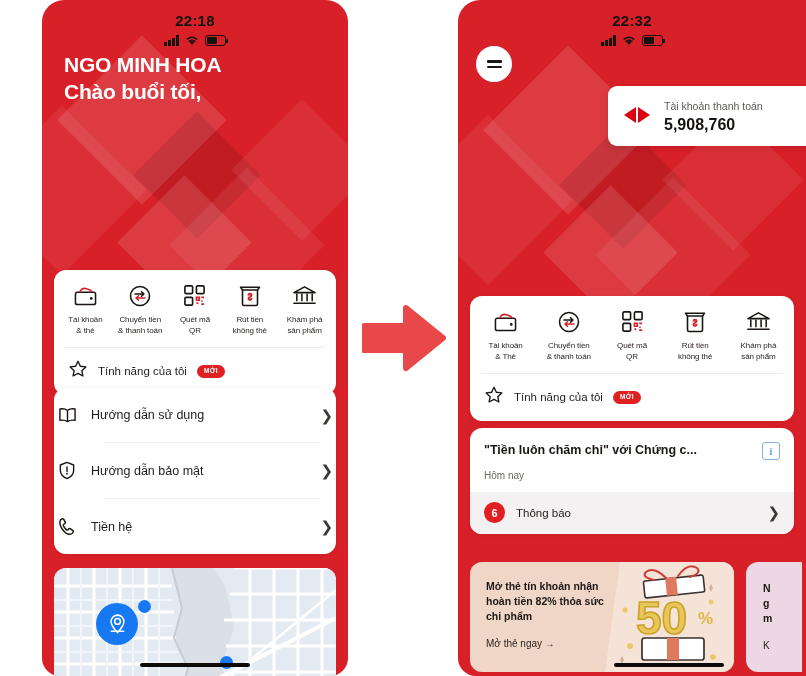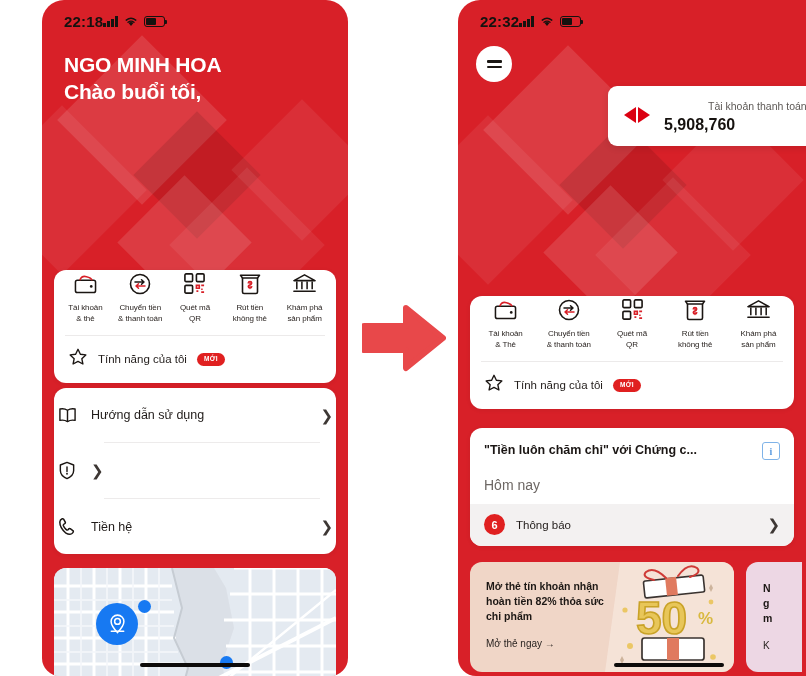--- a/index.html
+++ b/index.html
@@ -46,28 +46,29 @@
     position: absolute;
     transform: rotate(45deg);
     background: rgba(255,255,255,0.07);
   }
   .dia.dark { background: rgba(0,0,0,0.10); }
   .dia.mid  { background: rgba(255,255,255,0.12); }
 
   
   .statusbar {
     position: absolute;
-    left: 0; right: 0; top: 4px;
+    left: 0; right: 0; top: 12px;
     height: 34px;
     display: flex;
     align-items: center;
-    justify-content: flex-start;
+    justify-content: space-between;
     padding: 0 22px;
     box-sizing: border-box;
     z-index: 30;
+    flex-direction: column;
   }
   .status-time {
     font-size: 15px;
     font-weight: bold;
     color: #15120f;
     letter-spacing: 0.2px;
   }
   .status-icons {
     display: flex;
     align-items: center;
@@ -186,42 +187,41 @@
     border-top: 8.5px solid transparent;
     border-bottom: 8.5px solid transparent;
   }
   .hsbc-mark i.l { left: 0; border-right: 12px solid #DB0011; }
   .hsbc-mark i.r { right: 0; border-left: 12px solid #DB0011; }
   .bal-label {
     font-size: 10.5px;
     color: #5d5956;
     line-height: 1.3;
     white-space: nowrap;
-    margin-left: 44px;
   }
   .bal-value {
     font-size: 16px;
     font-weight: bold;
     color: #16120f;
     line-height: 1.25;
     margin-top: 1px;
   }
 
   
   .qa-card {
     position: absolute;
     background: #ffffff;
     border-radius: 12px;
     z-index: 20;
     box-shadow: 0 1px 5px rgba(0,0,0,0.07);
     overflow: hidden;
   }
   .qa-row {
     display: flex;
-    padding: 1px 4px 11px;
+    padding: 13px 4px 11px;
   }
   .qa-item {
     flex: 1;
     display: flex;
     flex-direction: column;
     align-items: center;
     gap: 7px;
     cursor: pointer;
   }
   .qa-ico {
@@ -370,23 +370,23 @@
     font-size: 10px;
     font-weight: bold;
     display: flex;
     align-items: center;
     justify-content: center;
     flex: 0 0 auto;
     cursor: pointer;
     font-family: "Liberation Serif", serif;
   }
   .notif-sub {
-    font-size: 14px;
+    font-size: 10px;
     color: #6d6764;
-    margin-top: 17px;
+    margin-top: 10px;
   }
   .notif-bottom {
     background: #f3f1f1;
     display: flex;
     align-items: center;
     gap: 11px;
     padding: 10px 14px 11px;
     cursor: pointer;
   }
   .notif-count {
@@ -607,20 +607,21 @@
     </div>
     <div class="menu-div"></div>
     <div class="menu-row">
       <span class="menu-ico">
         <svg width="18" height="19" viewBox="0 0 18 20">
           <path d="M9 1.5 L16 4.2 V10 Q16 15.5 9 18.5 Q2 15.5 2 10 V4.2 Z" fill="none" stroke="#1b1613" stroke-width="1.5" stroke-linejoin="round"></path>
           <path d="M9 6.3 V11" stroke="#1b1613" stroke-width="1.5" stroke-linecap="round"></path>
           <circle cx="9" cy="13.4" r="0.95" fill="#1b1613"></circle>
         </svg>
       </span>
+      <span class="menu-label">Hướng dẫn bảo mật</span>
       <span class="chev">❯</span>
     </div>
     <div class="menu-div"></div>
     <div class="menu-row">
       <span class="menu-ico">
         <svg width="18" height="19" viewBox="0 0 18 19">
           <path d="M4.2 1.8 Q2 2.6 1.8 5 Q1.8 11 8 16.2 Q11.5 18.2 14 16.5 Q15.8 15.2 15.2 13.8 L12.2 11.6 Q11 11.2 10.4 12.4 Q9.6 13.8 8 12.4 Q6.2 10.8 5.4 8.8 Q5 7.4 6.4 6.9 Q7.6 6.4 7.3 5.2 L5.6 2.2 Q5 1.5 4.2 1.8 Z" fill="none" stroke="#1b1613" stroke-width="1.5" stroke-linejoin="round"></path>
         </svg>
       </span>
       <span class="menu-label">Tiền hệ</span>

